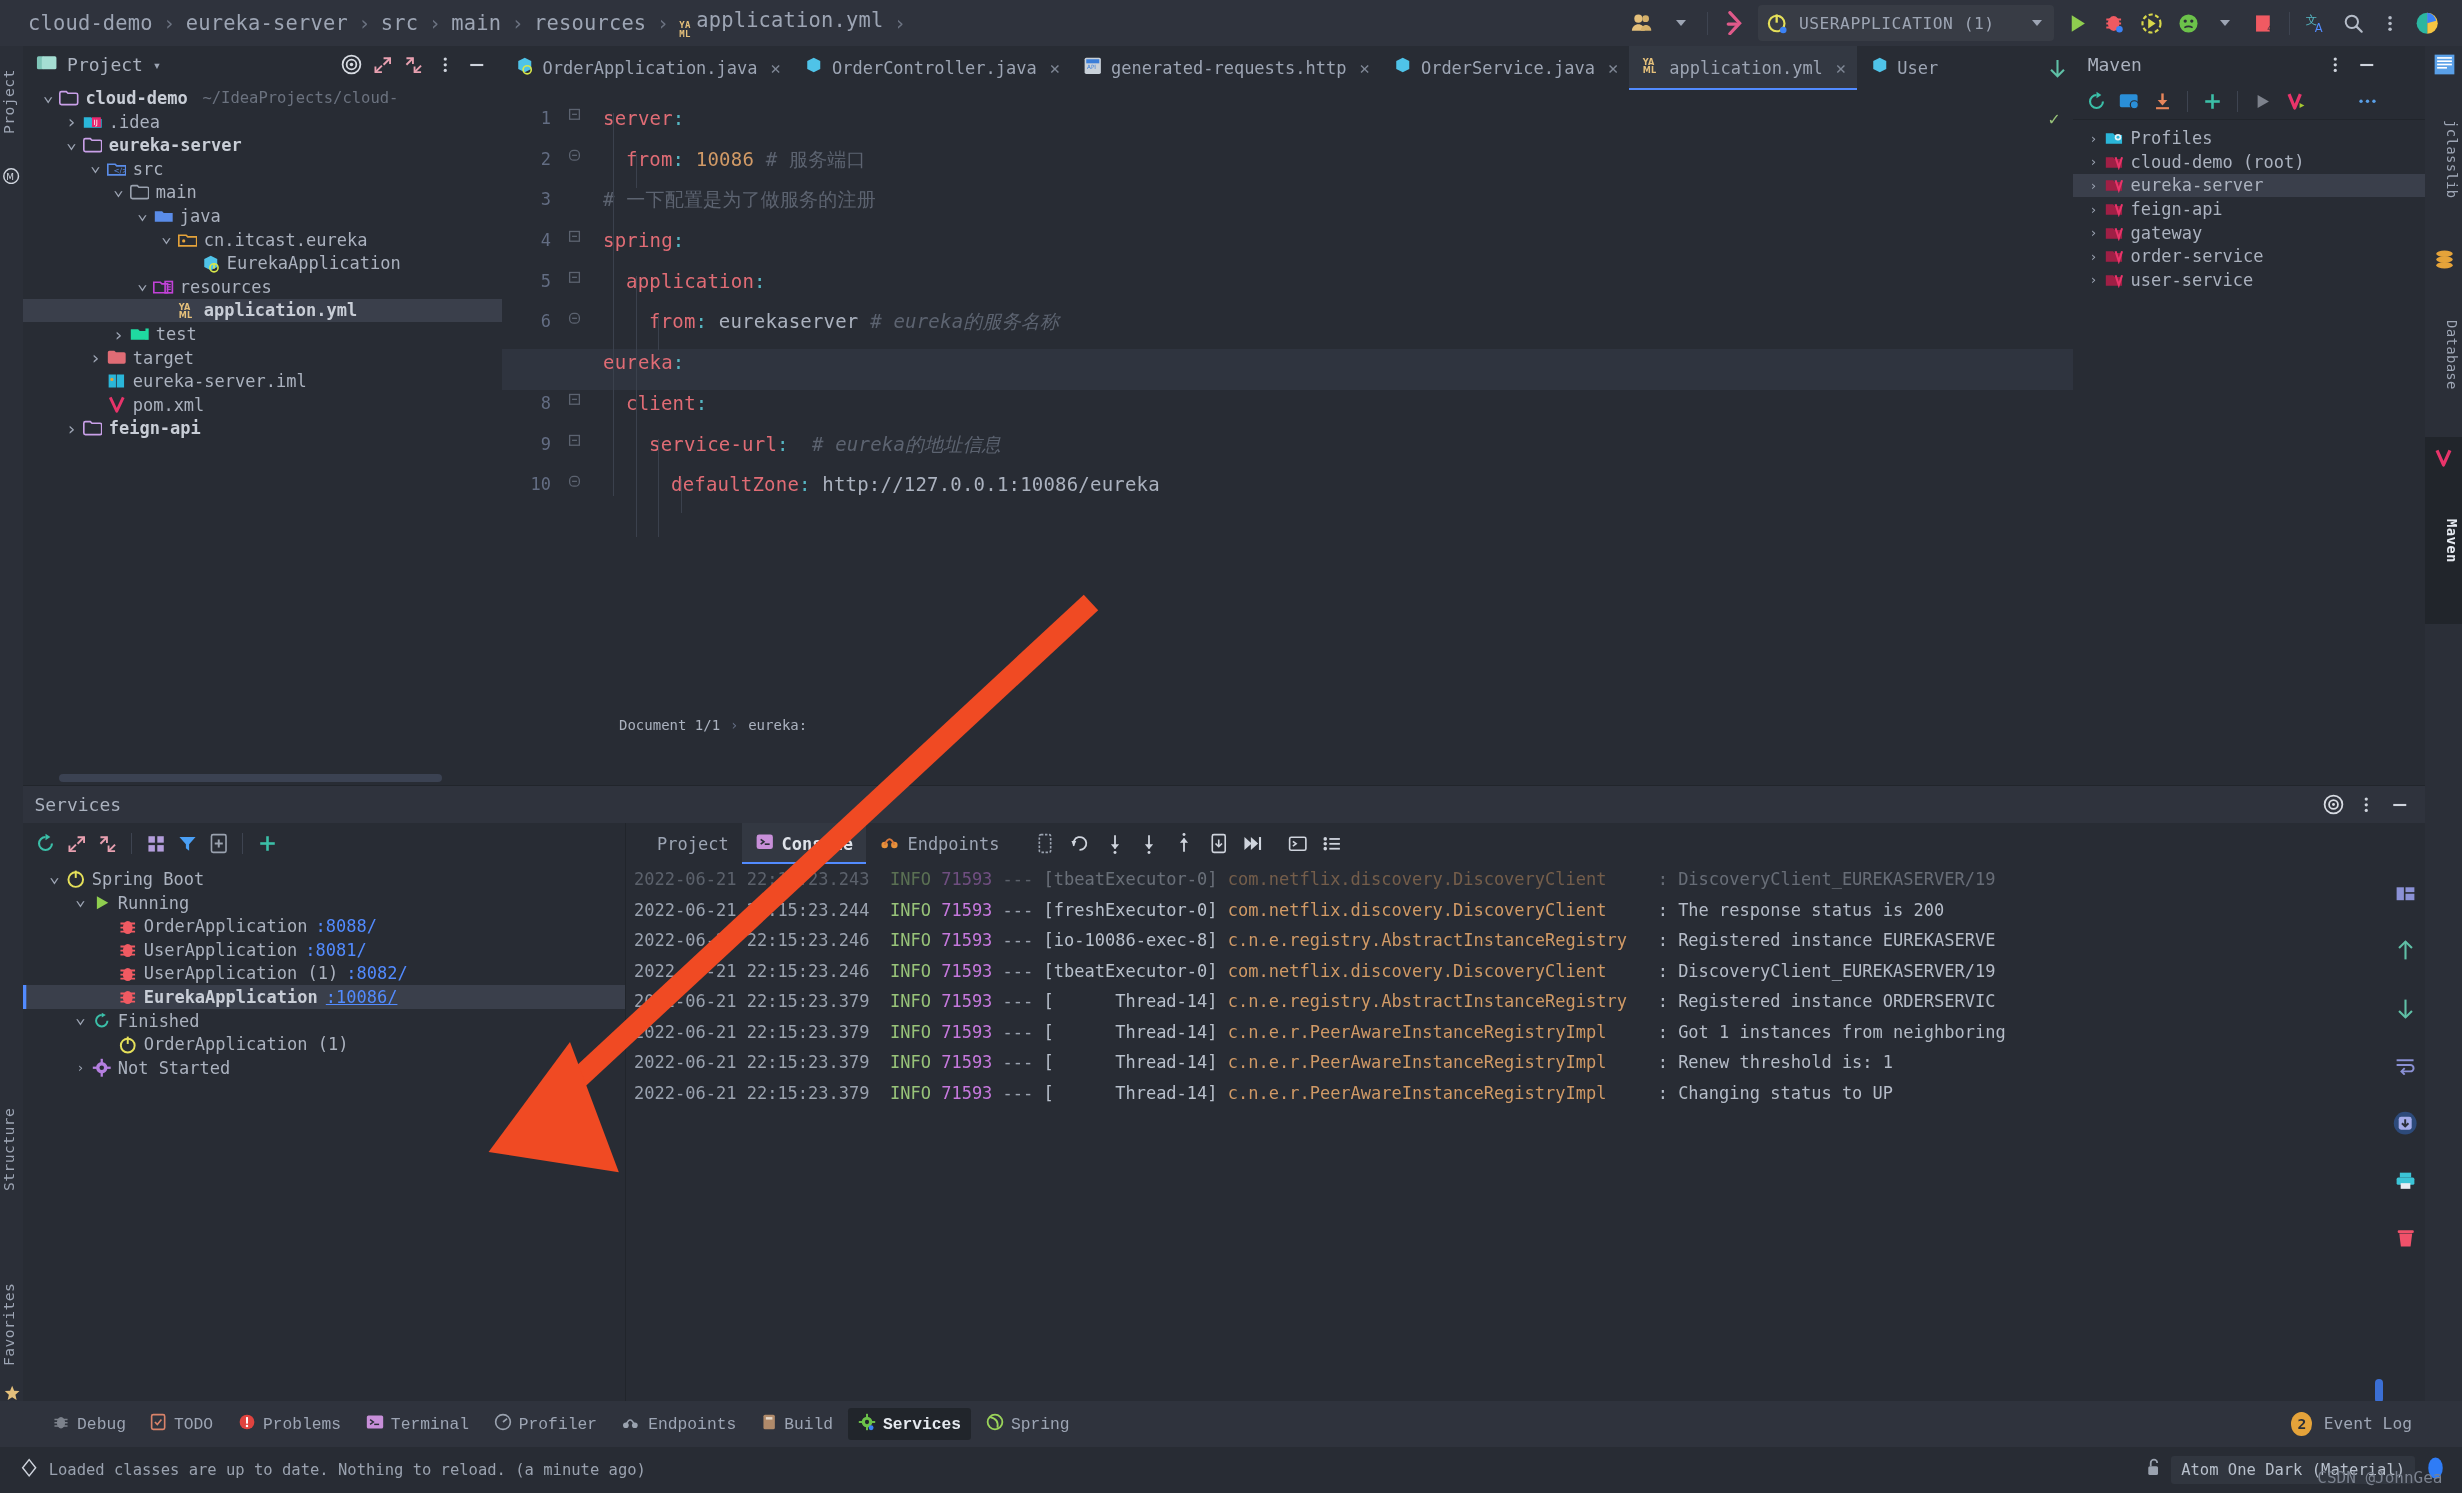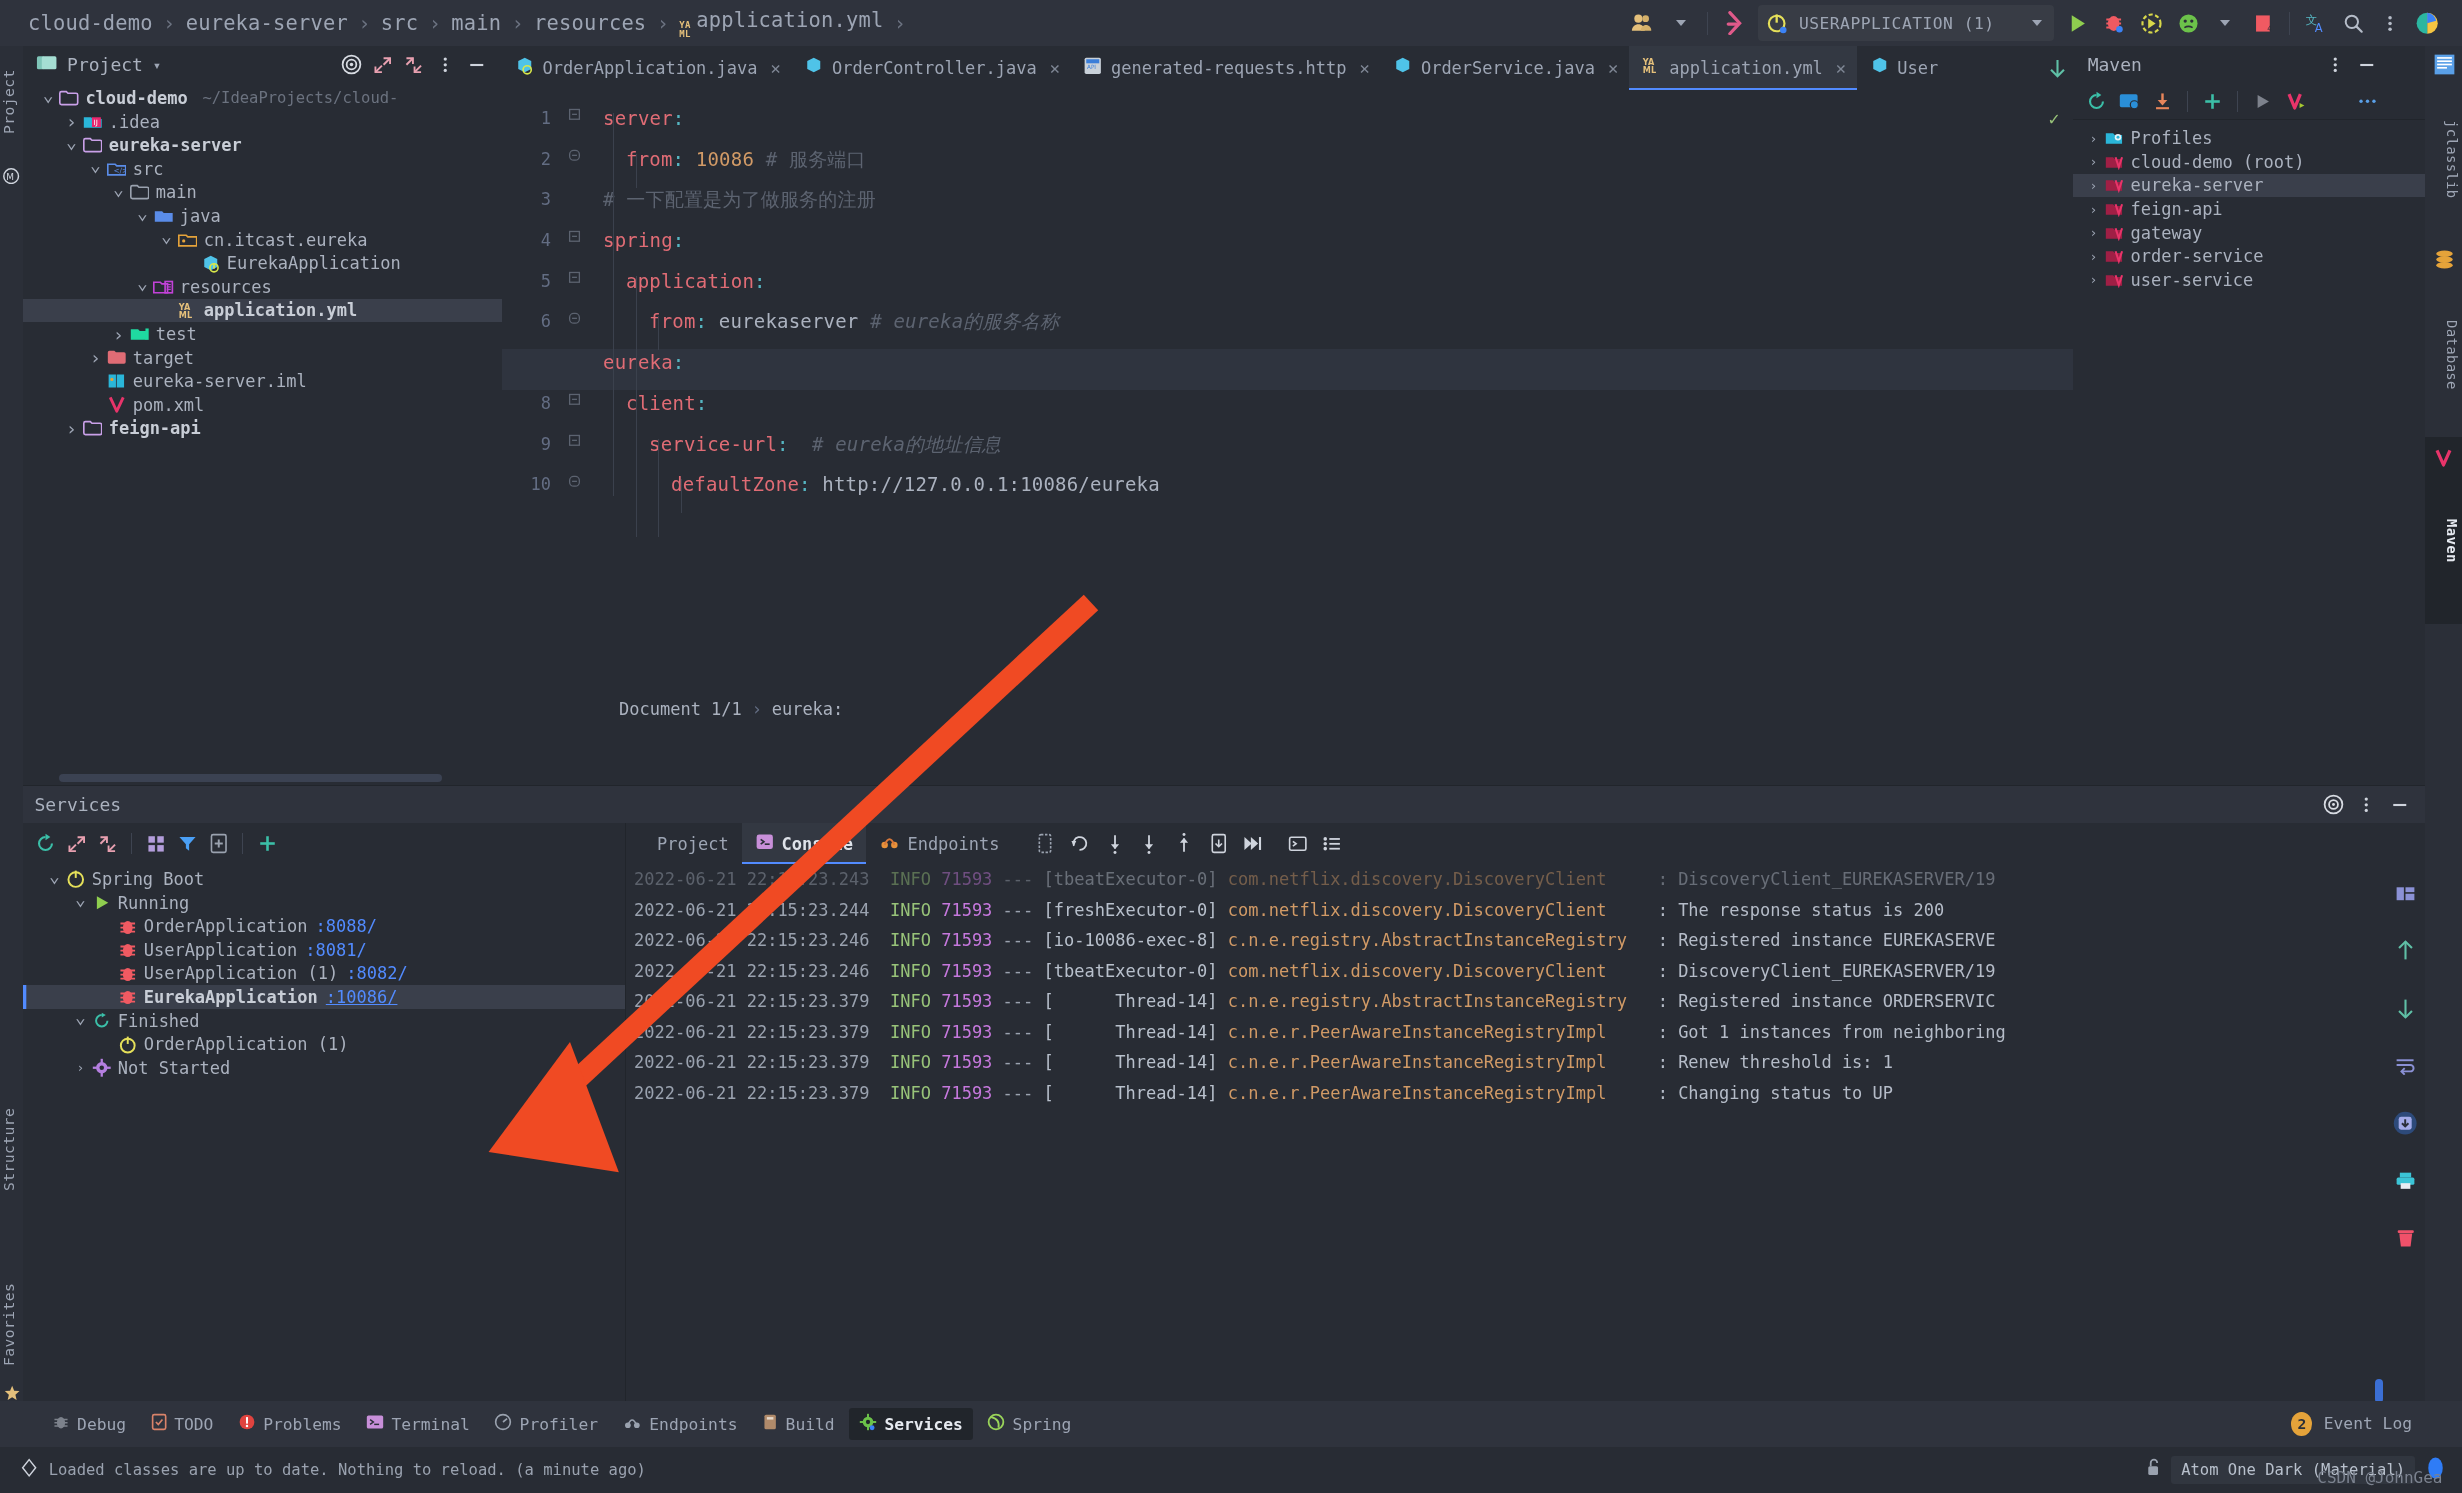--- a/index.html
+++ b/index.html
@@ -80,21 +80,21 @@
   .gfold { position:absolute; right: 21px; width:14.7px; height:14.7px; display:flex;align-items:center;justify-content:center; }
   .codeline { position: absolute; left: 101px; font-size: 19px; line-height: 20.4px; white-space: pre; letter-spacing: 0.2px; }
   .curline { position:absolute; left:0; width:100%; height:20.4px; background:#2f343f; }
   .guide { position:absolute; width:0.8px; background:#3b414d; }
   .k-key   { color: #e06c75; }
   .k-punct { color: #56b6c2; }
   .k-num   { color: #d19a66; }
   .k-str   { color: #abb2bf; }
   .k-cmt   { color: #5c6370; }
   .k-cmt-i { color: #5c6370; font-style: italic; }
-  .breadcrumb-doc { position: absolute; bottom: 0; left: 0; width: 100%; height: 34px; display: flex; align-items: flex-start; padding-left: 117px; font-size: 17px; color: #abb2bf; background:#282c34; }
+  .breadcrumb-doc { position: absolute; bottom: 0; left: 0; width: 100%; height: 34px; display: flex; align-items: flex-end; padding-left: 117px; font-size: 14px; color: #abb2bf; background:#282c34; }
   .bd-sep { color:#636d83; margin: 0 9.8px; }
   .editor-marker { position:absolute; right: 14.7px; top: 18px; color:#98c379; font-size: 18px; }
 
   
   .mvnpanel { position: absolute; left: 2073px; top: 46px; width: 352px; height: 739px; background: #282c34; }
   .mvn-hdr { height: 37px; display:flex; align-items:center; padding: 0 8.1px 0 14.7px; }
   .mvn-title { font-size: 18px; color:#abb2bf; }
   .mvn-hdr-ic { margin-left:auto; display:flex; gap:3.3px; }
   .mvn-toolbar { height: 37px; display:flex; align-items:center; padding-left: 9.8px; gap: 4.9px; border-bottom:0.8px solid #21252b; }
   .mvn-sep { width:0.8px; height:21px; background:#3e4451; margin: 0 5.7px; }
@@ -138,21 +138,21 @@
   .lg-dash { color:#9aa2af; }
   .lg-th { color:#b8c0cc; }
   .lg-cls { color:#d19a66; }
   .lg-msg { color:#b5bcc8; }
   .con-rtools { position:absolute; right:0; top:41px; width:39px; bottom:0; display:flex; flex-direction:column; align-items:center; padding-top: 13px; gap: 24.4px; }
   .con-scroll-h { position:absolute; left:611px; bottom:3.3px; width:505px; height:8.1px; background:#3b6fd4; border-radius:4.9px; }
   .con-scroll-v { position:absolute; right:42px; bottom:26px; width:8.1px; height:24.4px; background:#3b6fd4; border-radius:4.9px; }
 
   
   .toolwin-bar { position:absolute; left:0; bottom:46px; width:2462px; height:46px; background:#2f333d; display:flex; align-items:center; padding-left: 42px; gap: 4.9px; }
-  .twb { display:flex; align-items:center; gap:7.3px; padding: 4.9px 9.8px; border-radius:3.3px; font-size:16.3px; color:#9da5b4; cursor:pointer; }
+  .twb { display:flex; align-items:center; gap:7.3px; padding: 4.9px 9.8px; border-radius:3.3px; font-size:16.3px; color:#9da5b4; cursor:pointer;font-family:Liberation Mono, monospace; }
   .twb.active { background:#21252b; color:#e6eaf0; font-weight:700; }
   .twb-right { margin-left:auto; display:flex; align-items:center; padding-right: 50px; gap:8.1px; }
   .badge-ev { width:21px;height:24.4px;border-radius:50%;background:#e5a33a;color:#2b2f38;font-size:14.7px;font-weight:700;display:flex;align-items:center;justify-content:center; }
 
   .statusbar { position:absolute; left:0; bottom:0; width:2462px; height:46px; background:#282c34; display:flex; align-items:center; padding-left: 21px; font-size:15.5px; color:#9aa2af; }
   .sb-right { margin-left:auto; display:flex; align-items:center; padding-right: 16.3px; gap:9.8px; }
   .sb-theme { background:#31363f; padding:4.9px 9.8px; border-radius:3.3px; font-size:15.5px; color:#b8c0cc; }
   .watermark { position:absolute; right:19.5px; bottom:6.5px; font-size:16px; color:#7b828f; }
 
   

